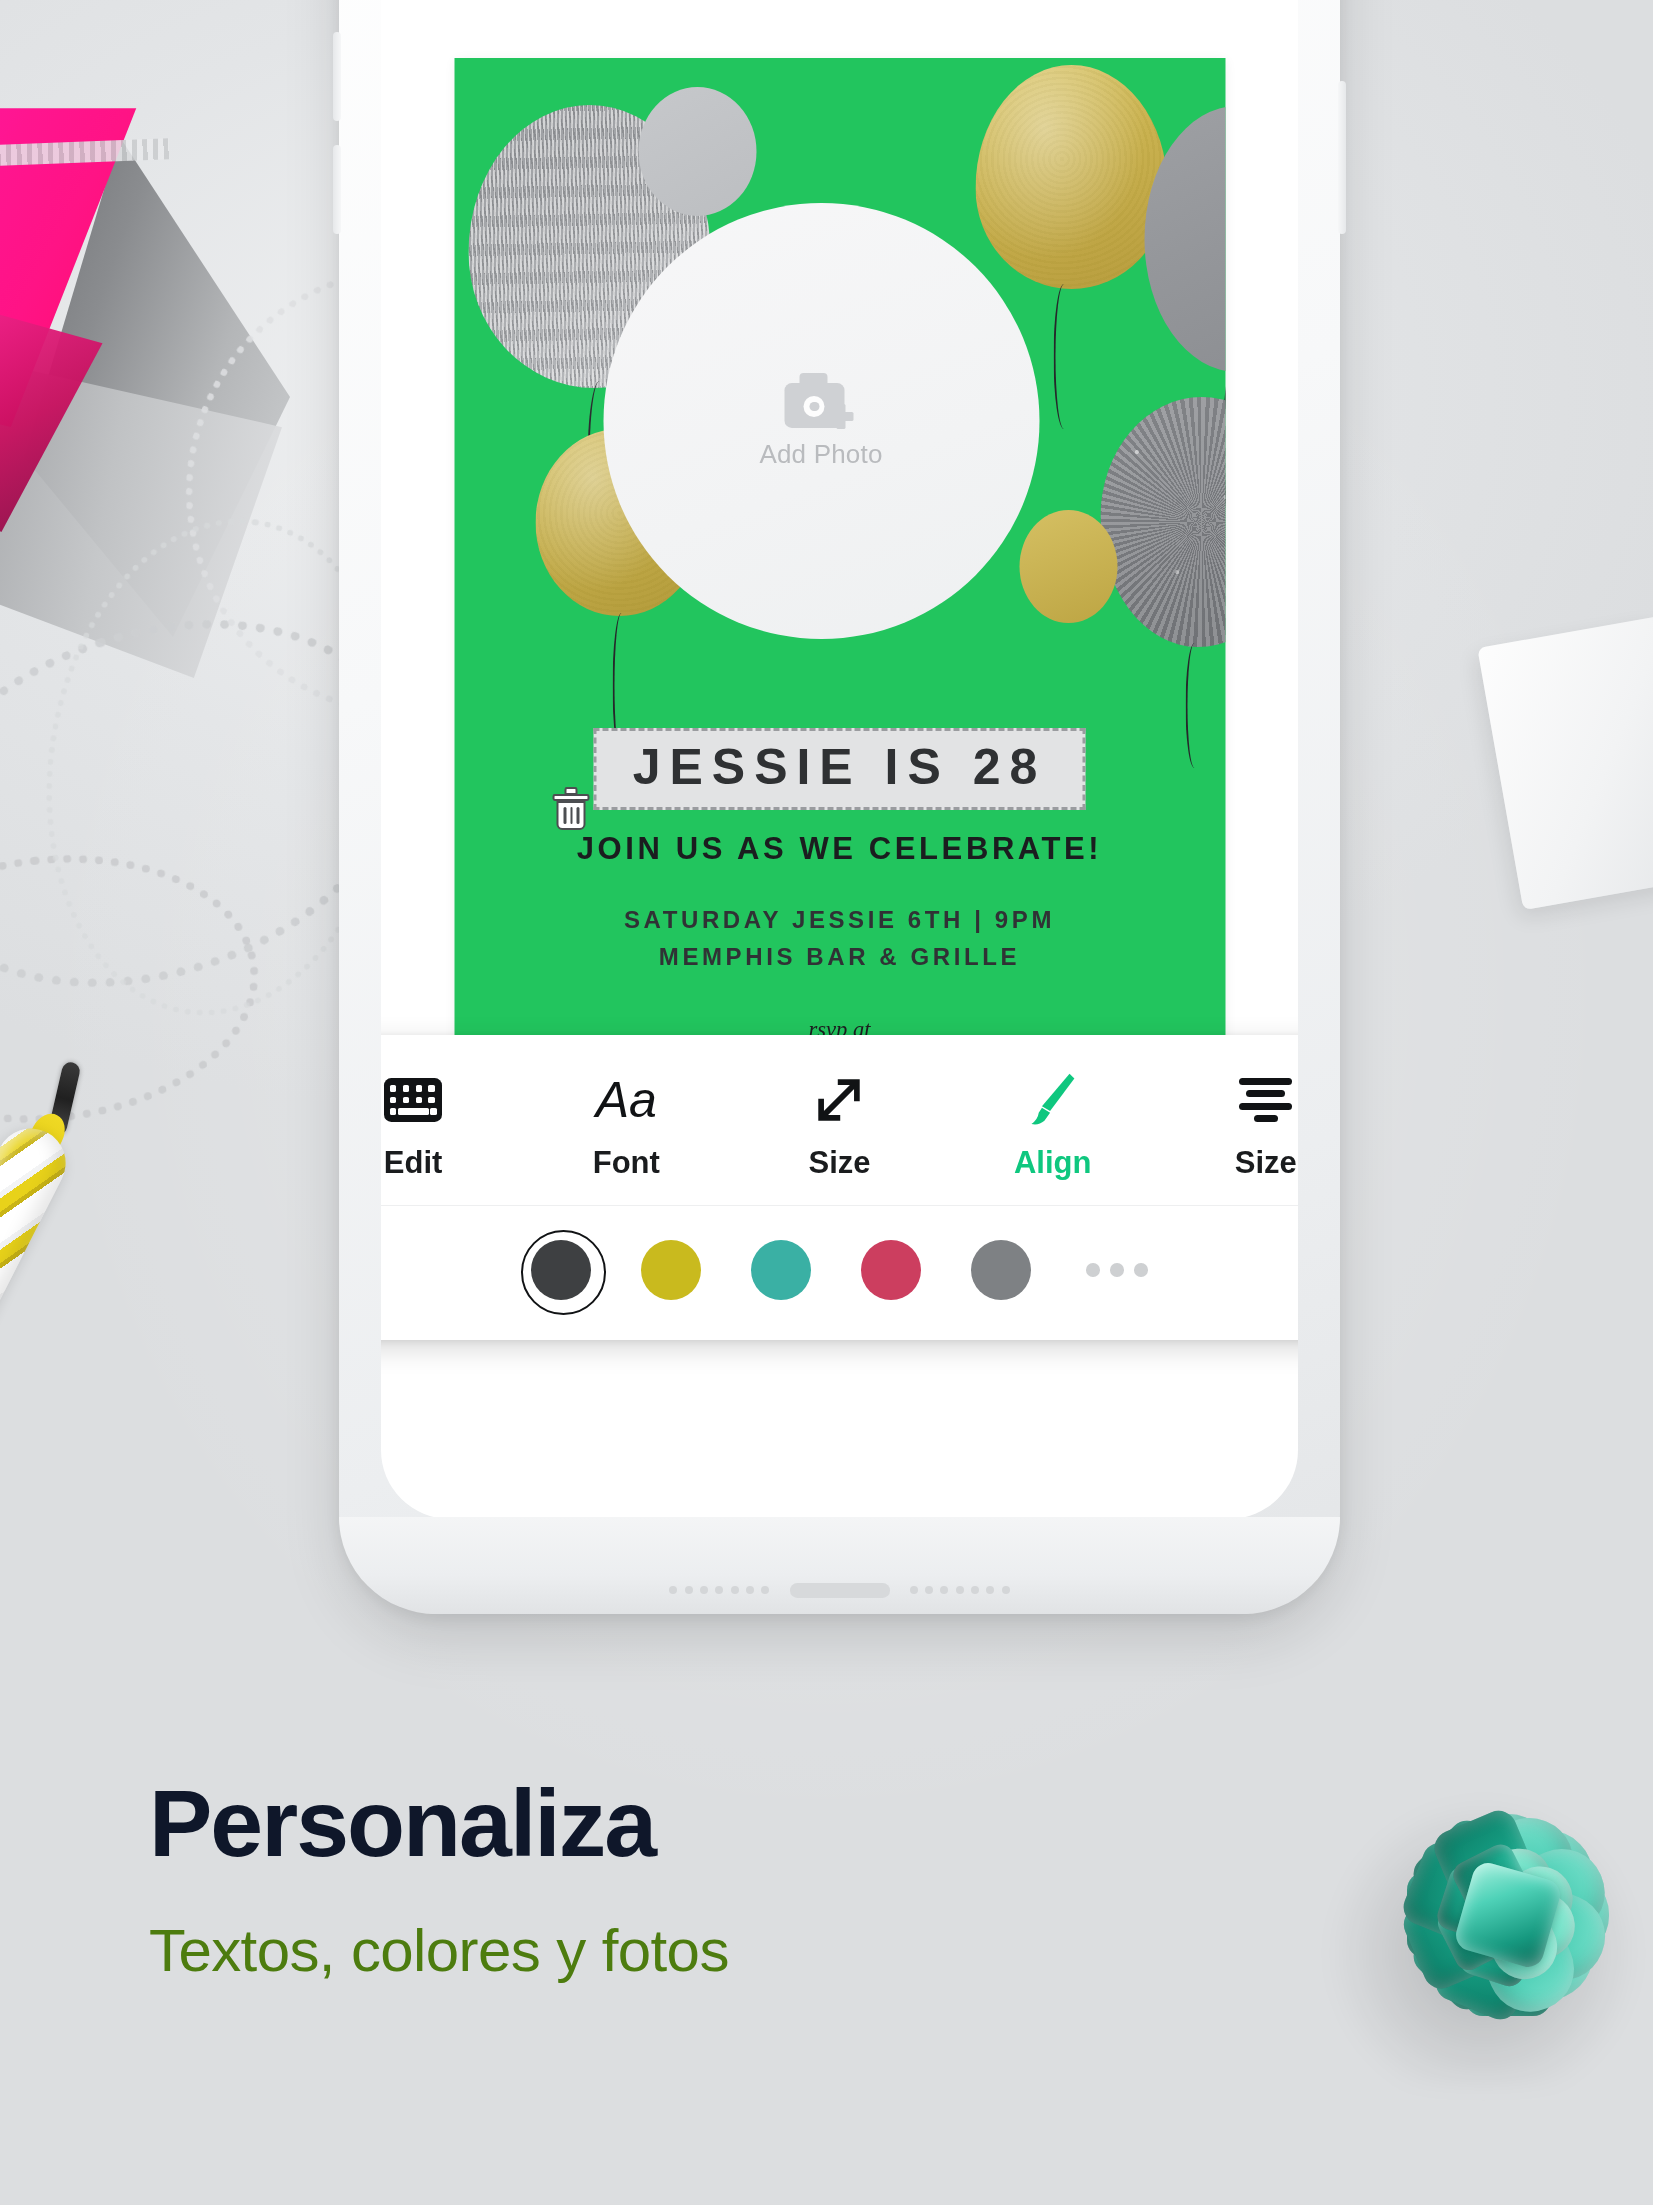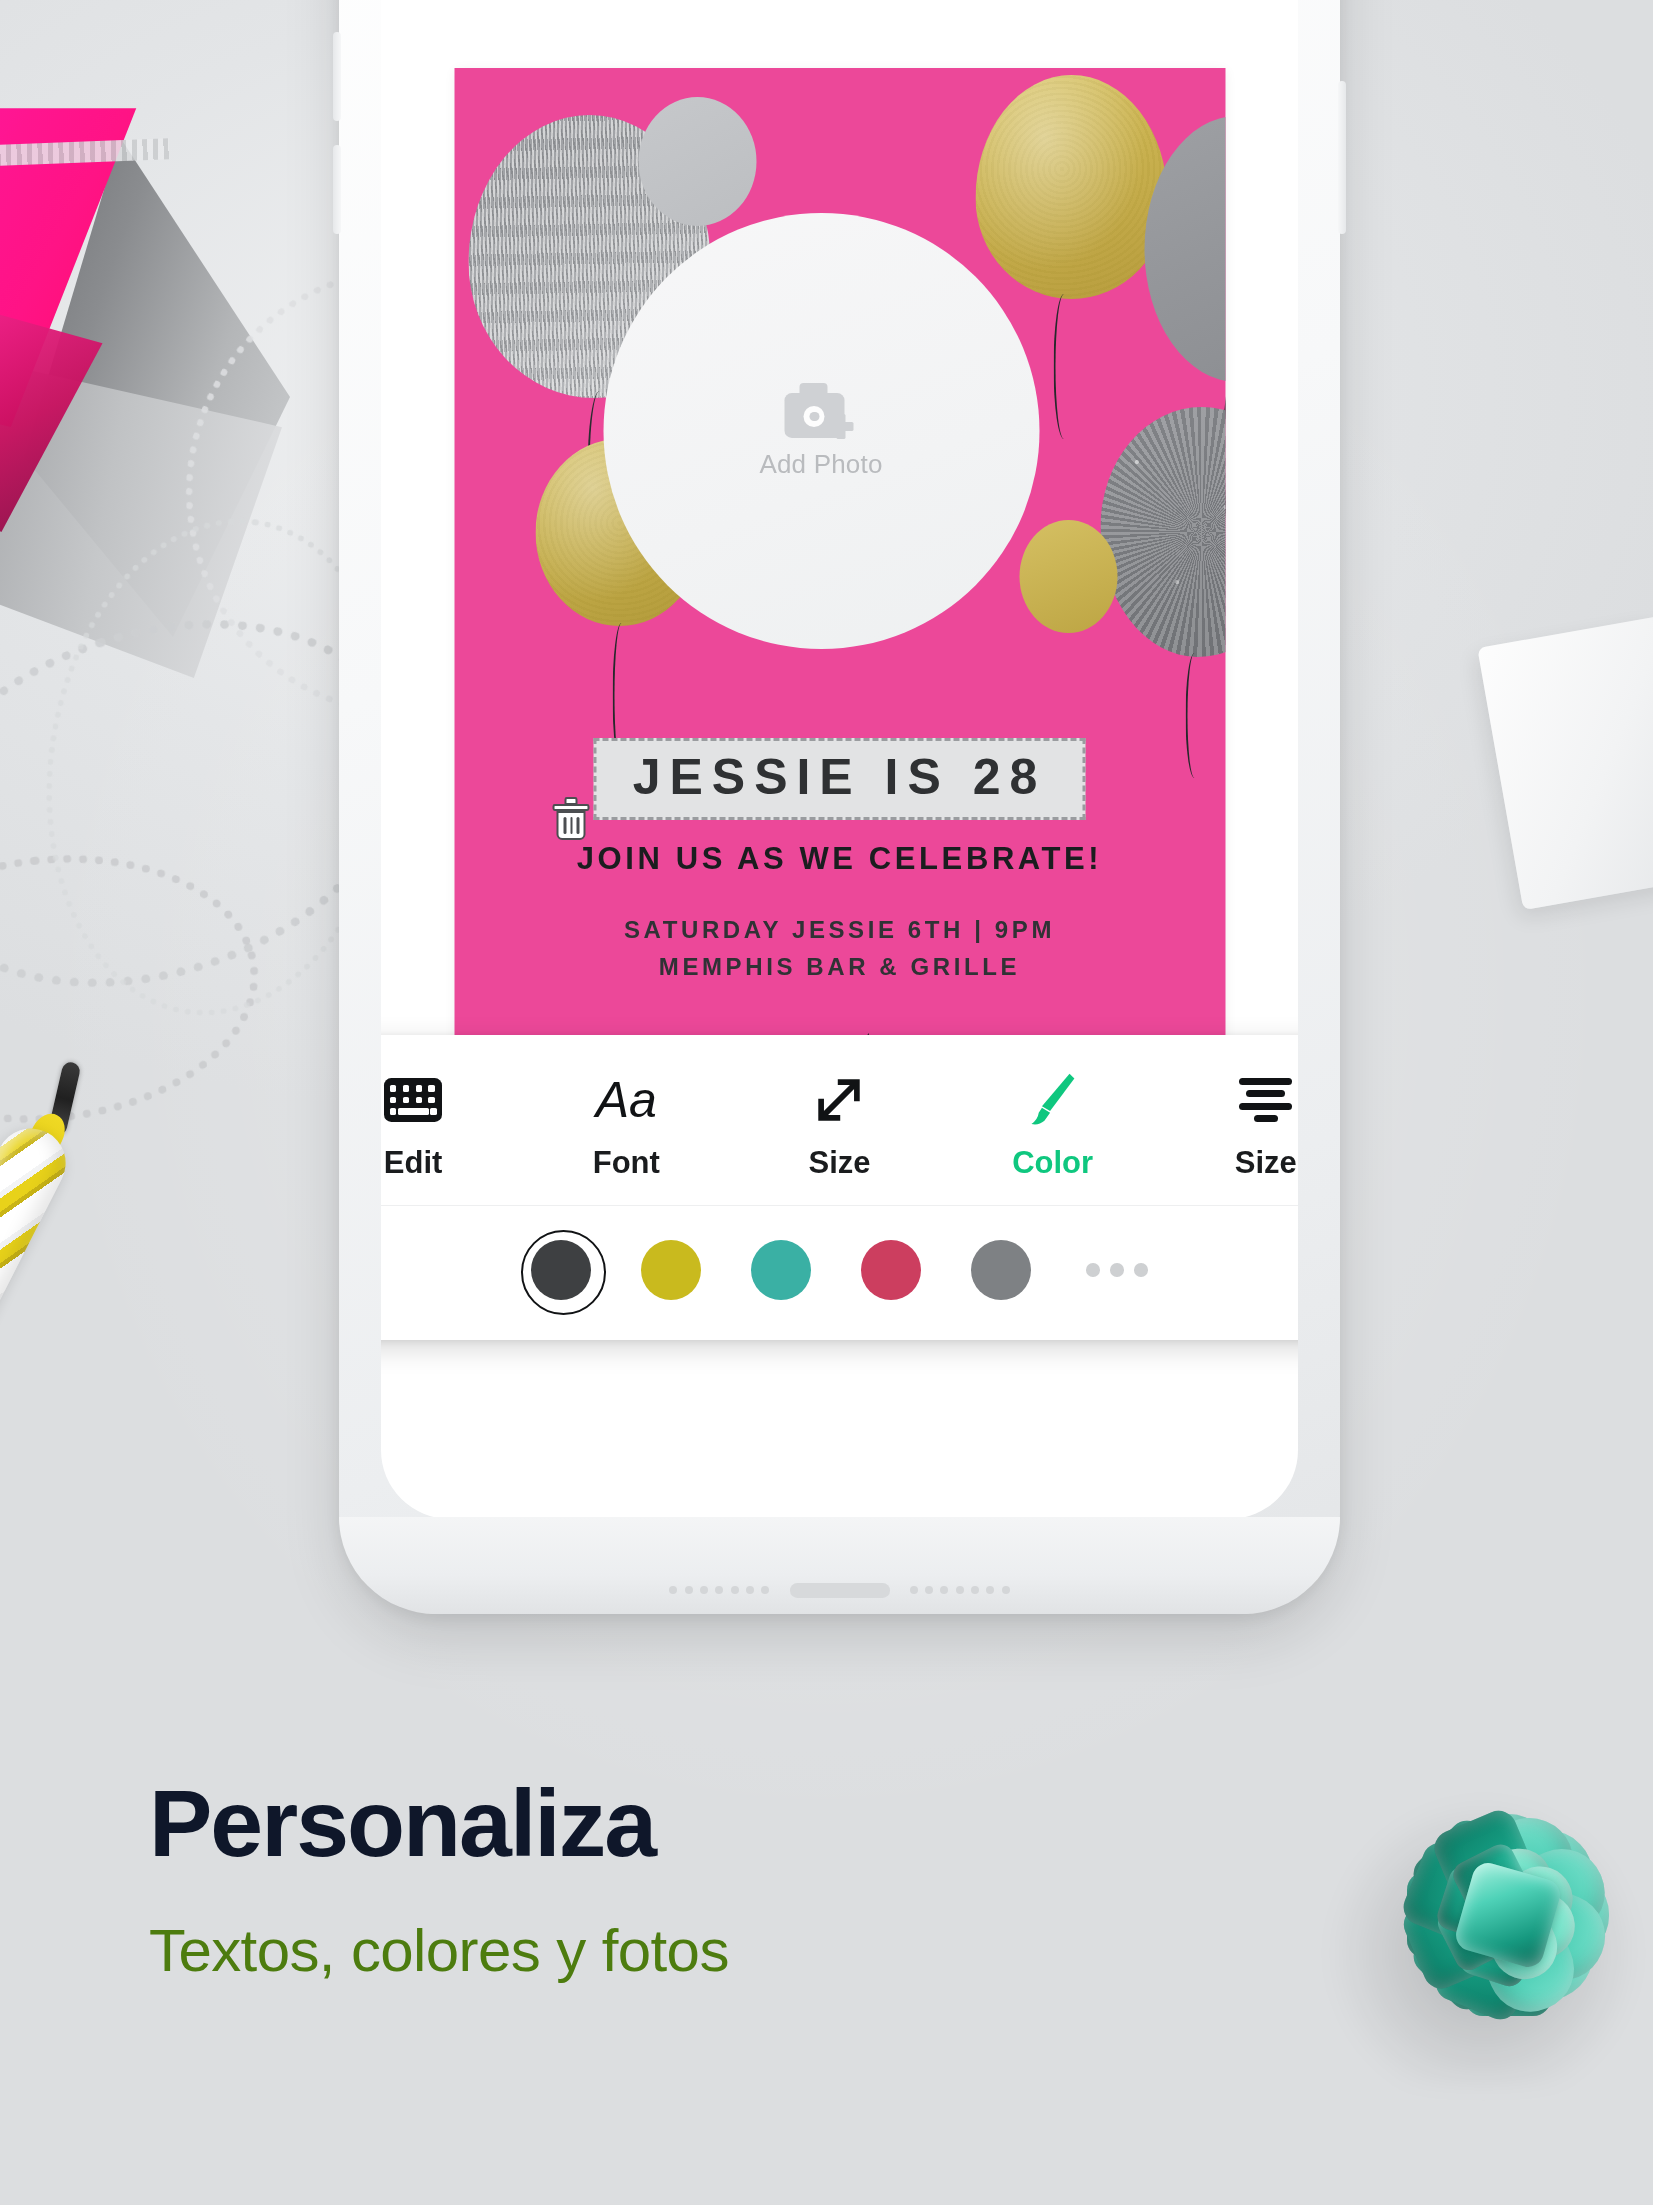--- a/index.html
+++ b/index.html
@@ -167,22 +167,22 @@
   }
   .grille-dot { width:8px; height:8px; border-radius:50%; background:#d4d6d8; }
   .charge-port {
     width:100px; height:14.5px; border-radius:7.3px;
     background:#d7d9db; margin:0 13px;
   }
 
   
   .invite {
     position:absolute; left:50%; transform:translateX(-50%);
-    top:236px; width:771px; height:1130px;
-    background:#ec4899;
+    top:226px; width:771px; height:1130px;
+    background:#22c55e;
     box-shadow:0 1.6px 11.3px rgba(0,0,0,.06);
   }
   .invite-art { position:absolute; left:0; top:0; right:0; height:710px; overflow:hidden; }
 
   .balloon { position:absolute; border-radius:50%; }
   .bstring {
     position:absolute; width:2.4px;
     background:transparent;
     border-left:2.4px solid #26282b;
     border-radius:50%;
@@ -561,21 +561,21 @@
           <div class="tool-label">Size</div>
         </div>
 
         <div class="tool active">
           <div class="tool-ico">
             <svg class="brush-ico" viewBox="0 0 58 70">
               <path d="M50 2 L56 8 L26 48 L16 42 Z" fill="#0fc77f"></path>
               <path d="M16 44 L26 50 L19 60 Q12 66 3 64 Q11 58 12 50 Z" fill="#0fc77f"></path>
             </svg>
           </div>
-          <div class="tool-label">Color</div>
+          <div class="tool-label">Align</div>
         </div>
 
         <div class="tool">
           <div class="tool-ico">
             <div class="align">
               <b class="a1"></b>
                 <b class="a2"></b>
                 <b class="a3"></b>
                 <b class="a4"></b>
             </div>

